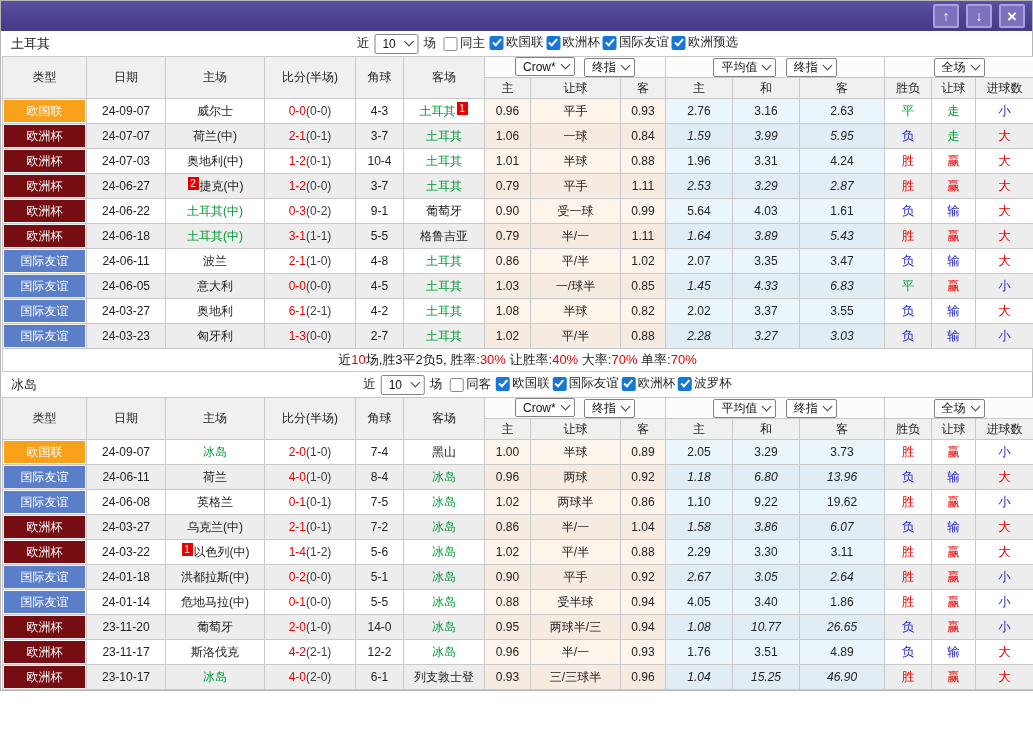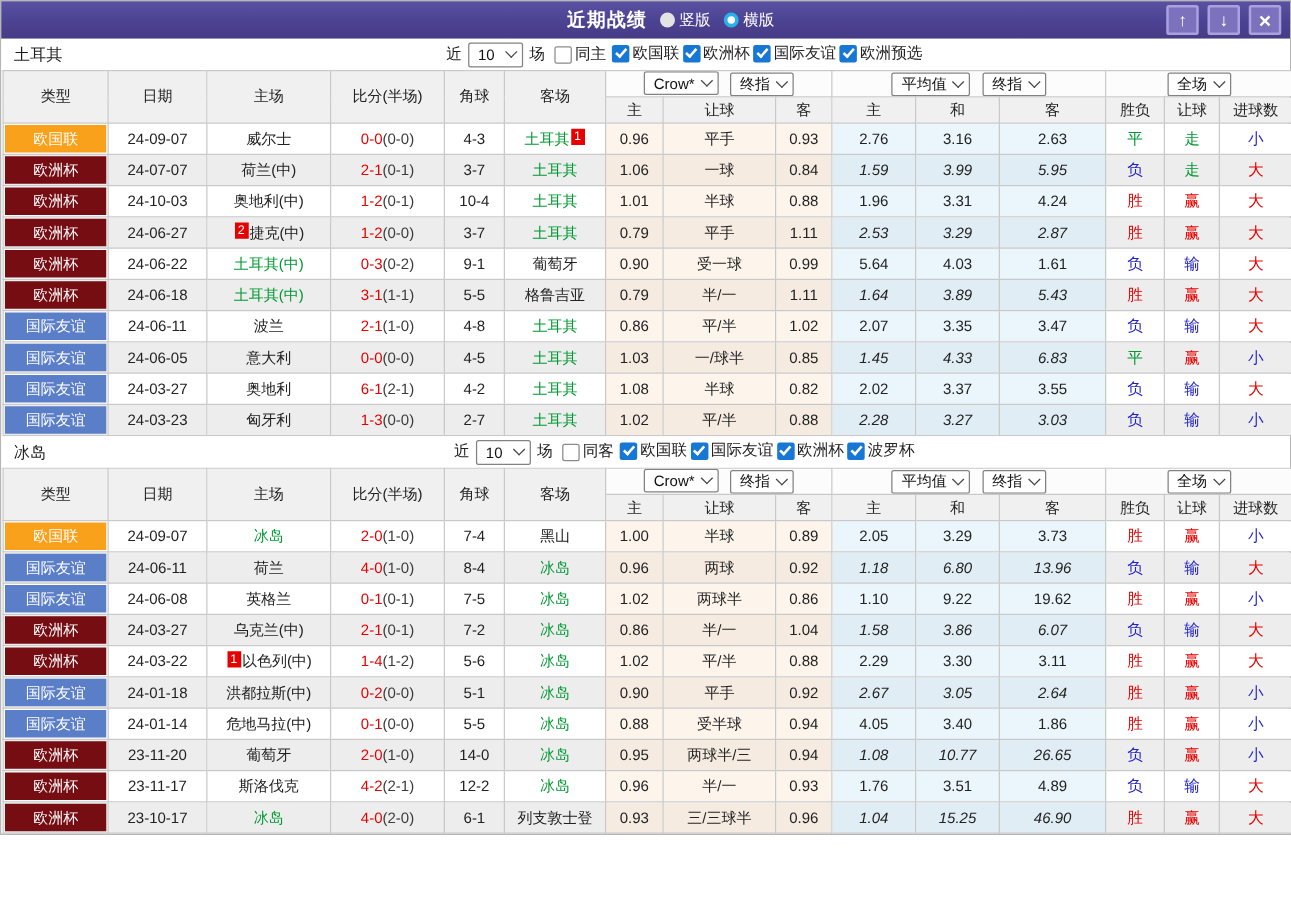--- a/index.html
+++ b/index.html
@@ -90,31 +90,20 @@
   }
   .summary .red { color: #e60000; }
   .section > table { margin: 0 auto 0 1px; }
   .summary { margin-left: 1px; }
 </style>
 </head>
 <body>
 
 <div class="window">
   <div class="titlebar">
-    <div class="titlebar-center">
-      <span class="win-title">近期战绩</span>
-      <label class="radio-label">
-        <span class="radio filled"></span>
-        <span>竖版</span>
-      </label>
-      <label class="radio-label">
-        <span class="radio ring"></span>
-        <span>横版</span>
-      </label>
-    </div>
     <div class="titlebar-buttons">
       <div class="tb-btn">
         <span>↑</span>
       </div>
       <div class="tb-btn">
         <span>↓</span>
       </div>
       <div class="tb-btn">
         <span style="font-size:17px;">×</span>
       </div>
@@ -251,21 +240,21 @@
               <td class="blue">3.99</td>
               <td class="blue">5.95</td>
               <td class="res"><span style="color:#2222cc">负</span></td>
               <td class="res"><span style="color:#009933">走</span></td>
               <td class="res"><span style="color:#e60000">大</span></td>
             </tr>
             <tr class="odd">
               <td>
                 <span class="type-badge" style="background:#750d12">欧洲杯</span>
               </td>
-              <td>24-10-03</td>
+              <td>24-07-03</td>
               <td><span class="">奥地利(中)</span></td>
               <td><span class="ft">1-2</span><span class="ht">(0-1)</span></td>
               <td>10-4</td>
               <td><span class="tgreen">土耳其</span></td>
               <td class="cream">1.01</td>
               <td class="cream">半球</td>
               <td class="cream">0.88</td>
               <td class="blue">1.96</td>
               <td class="blue">3.31</td>
               <td class="blue">4.24</td>
@@ -401,20 +390,21 @@
               <td class="cream">0.88</td>
               <td class="blue">2.28</td>
               <td class="blue">3.27</td>
               <td class="blue">3.03</td>
               <td class="res"><span style="color:#2222cc">负</span></td>
               <td class="res"><span style="color:#2222cc">输</span></td>
               <td class="res"><span style="color:#2222cc">小</span></td>
             </tr>
           </tbody>
     </table>
+    <div class="summary"><span>近</span><span class="red">10</span><span>场,胜3平2负5, 胜率:</span><span class="red">30%</span><span> 让胜率:</span><span class="red">40%</span><span> 大率:</span><span class="red">70%</span><span> 单率:</span><span class="red">70%</span></div>
   </div>
 
   <div class="section">
     <div class="section-bar">
       <span class="team-name">冰岛</span>
       <div class="filters">
         <span>近</span>
         <span class="sel count">
           <span>10</span>
           <i class="chev"></i>

